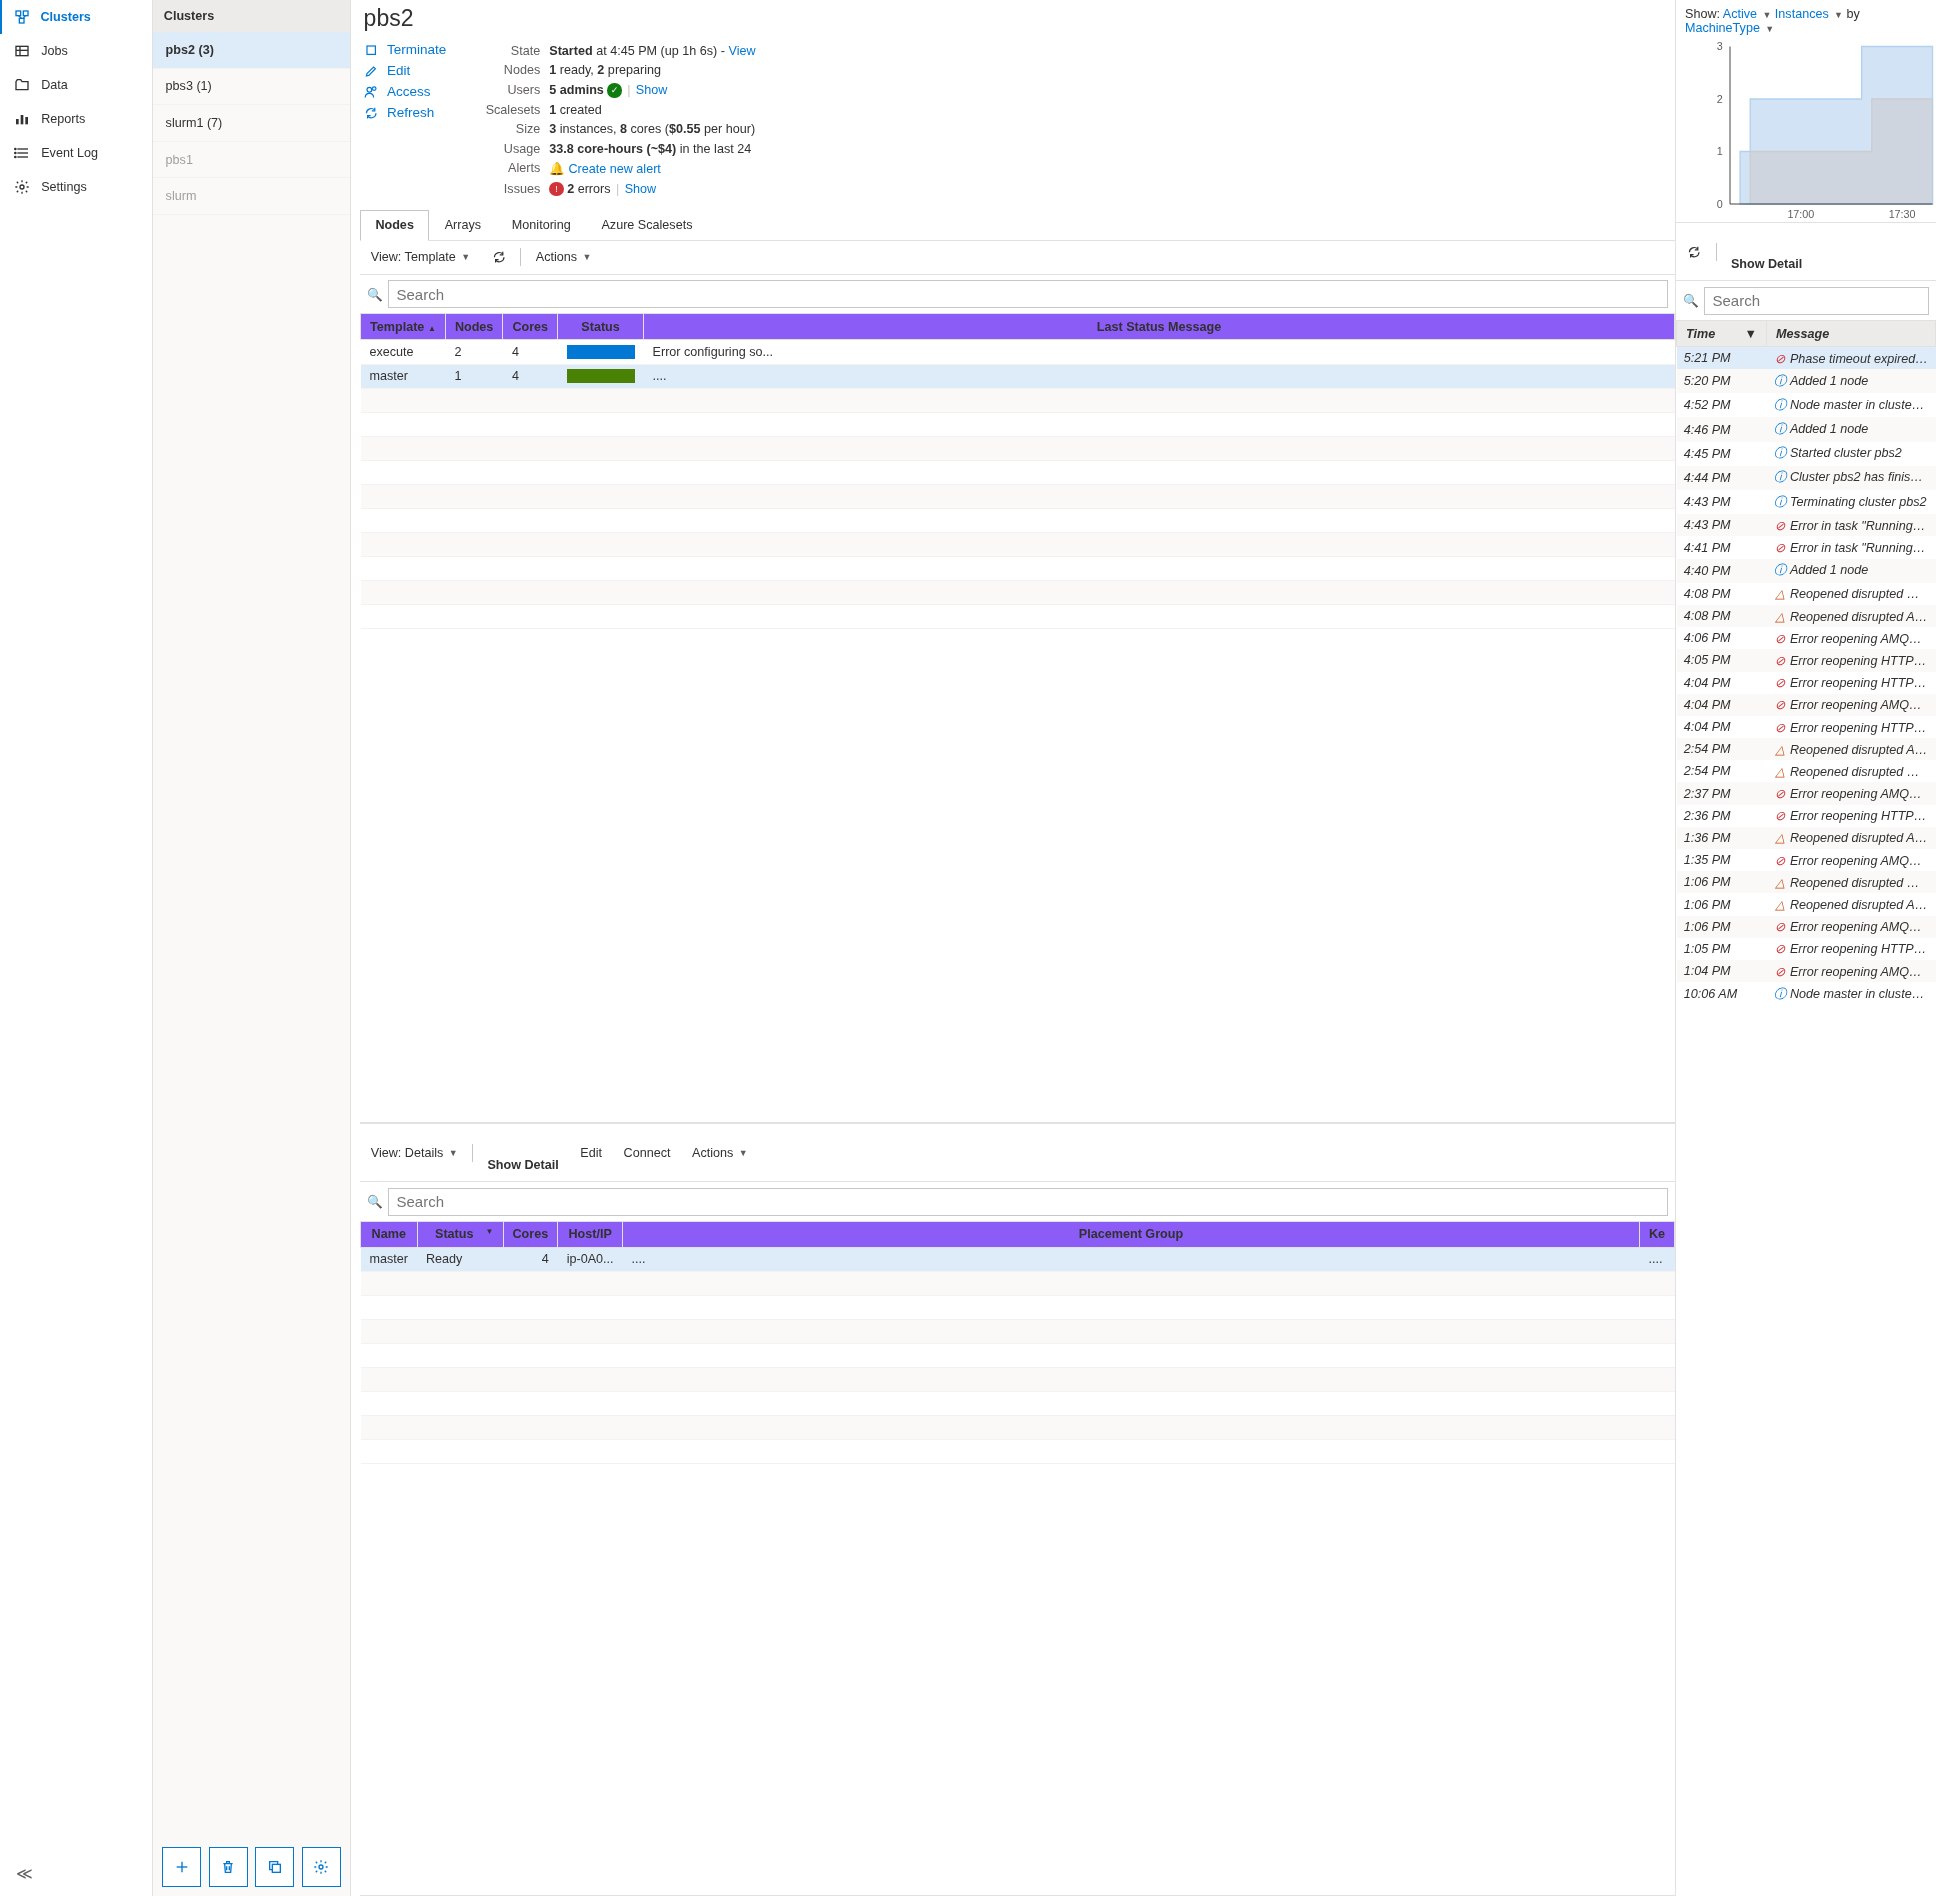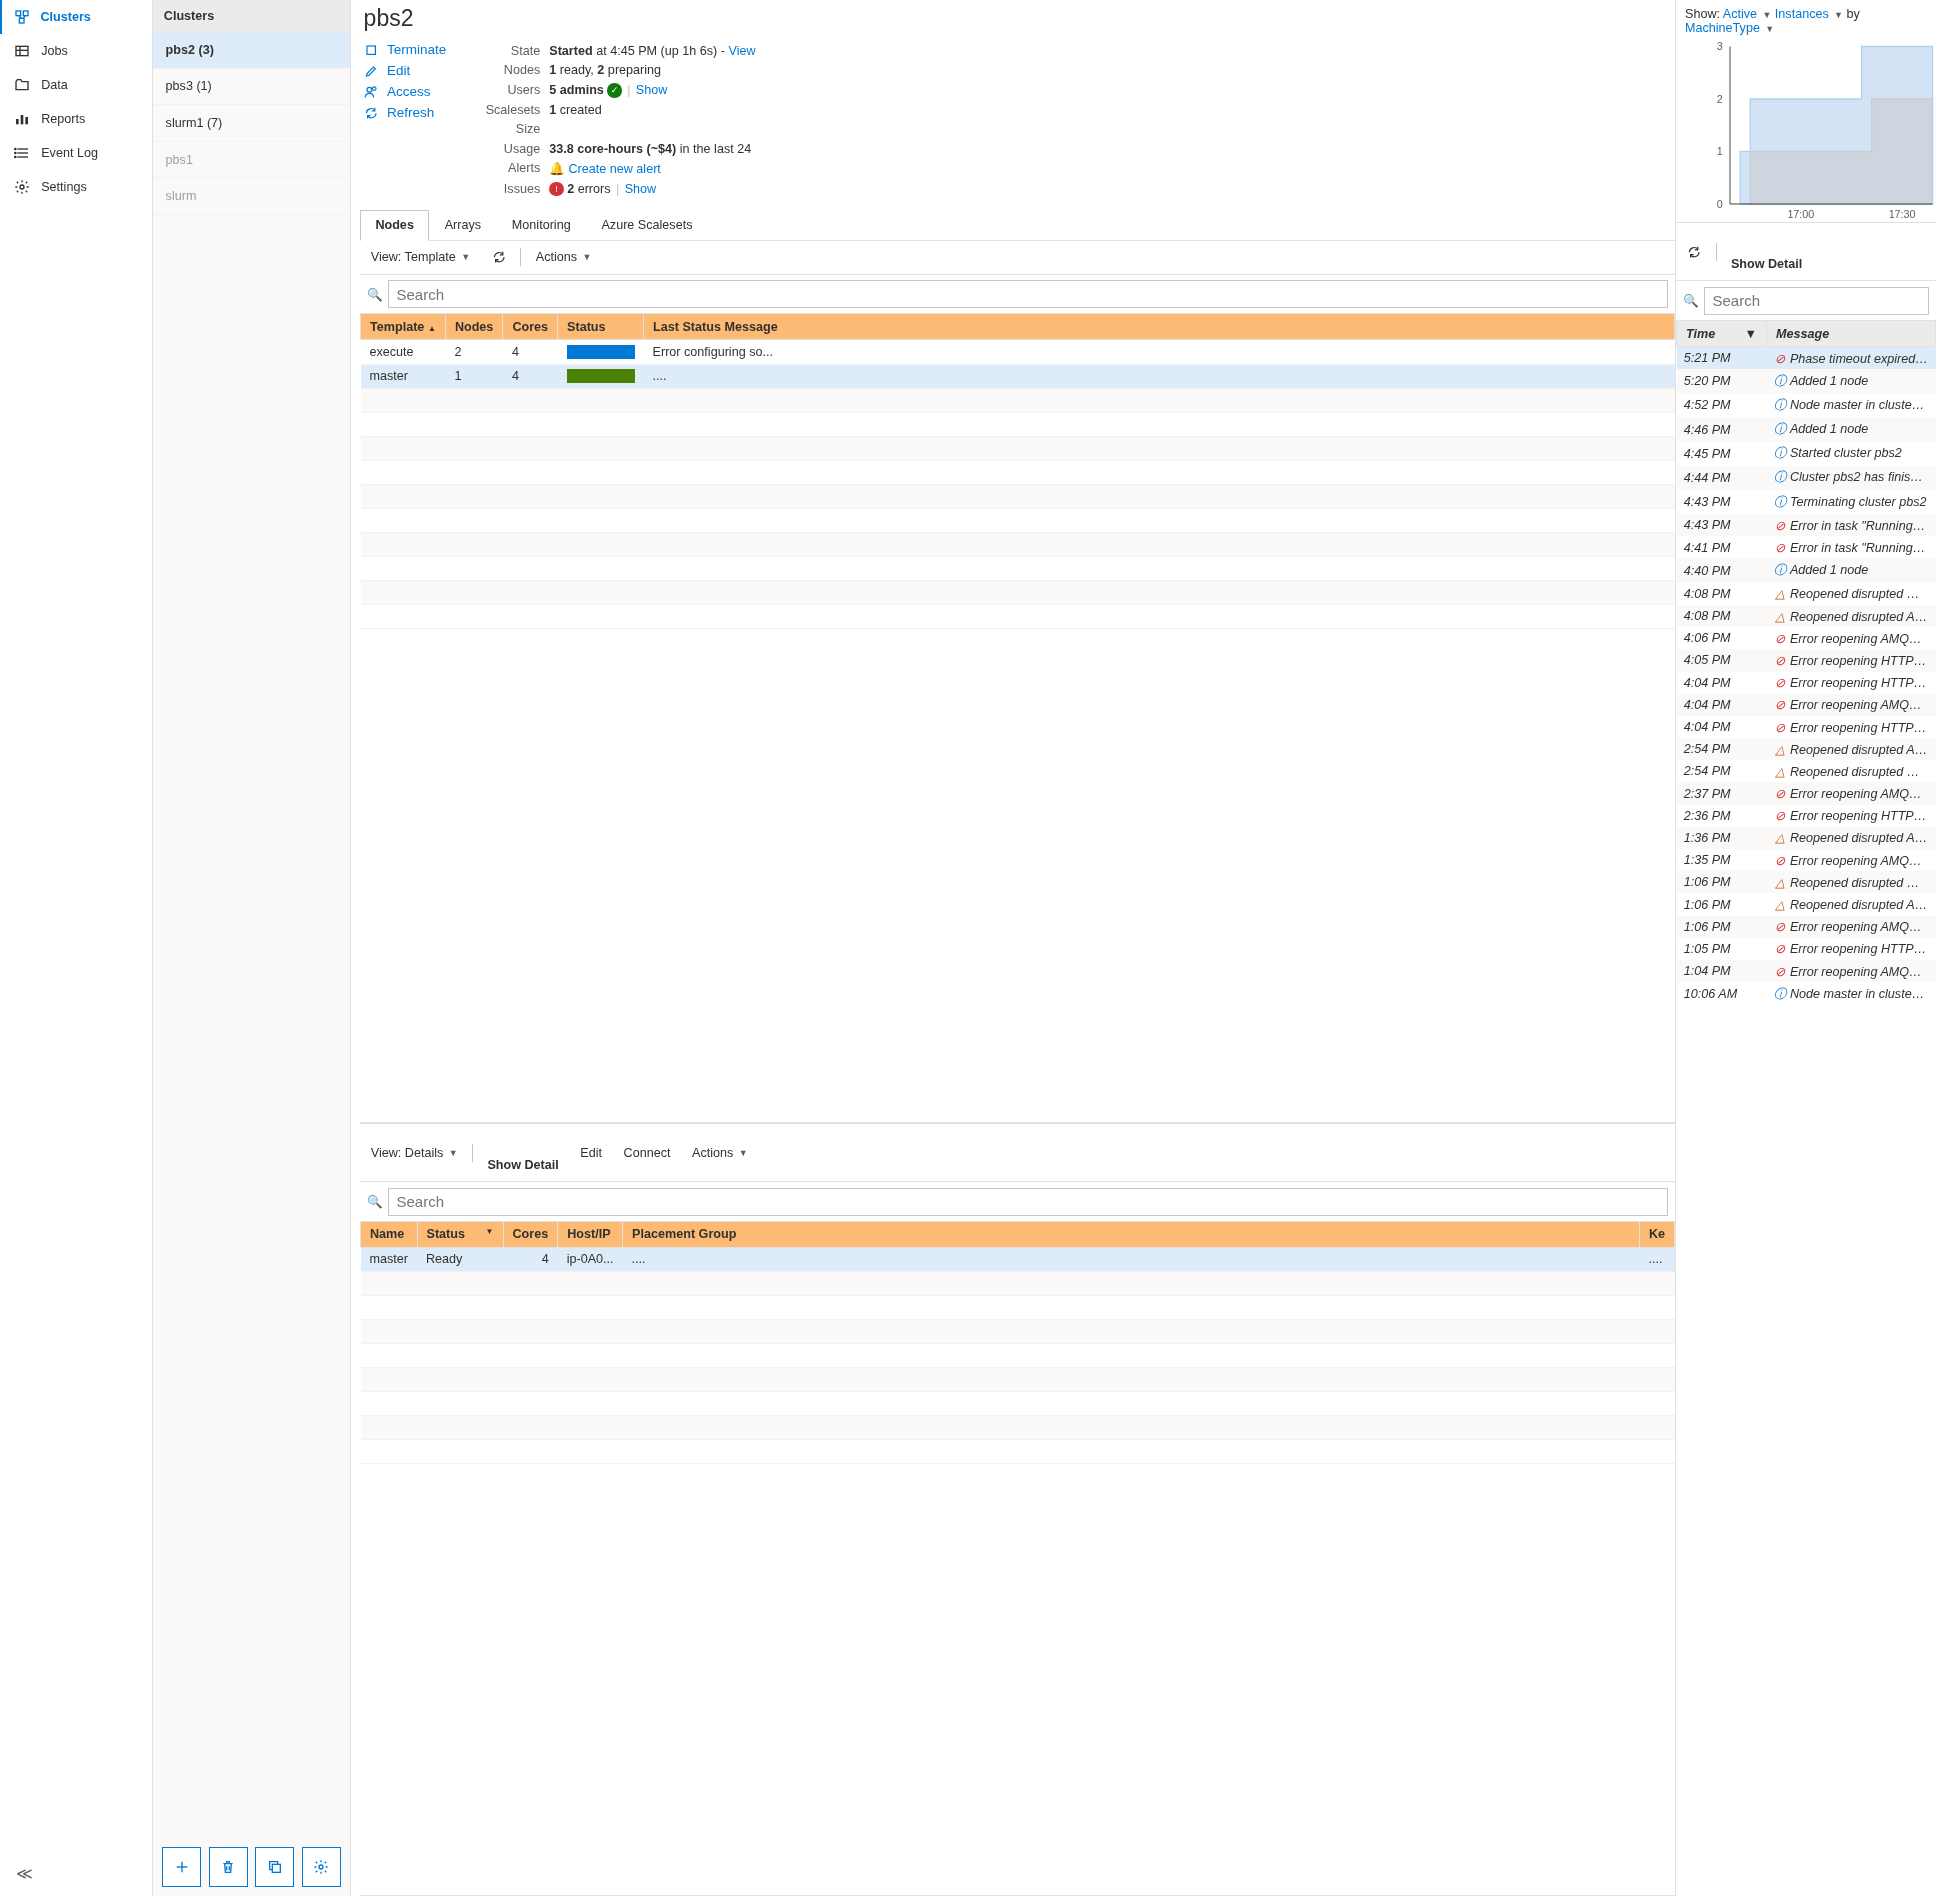--- a/index.html
+++ b/index.html
@@ -52,21 +52,21 @@
 .toolbar .tb-item { padding: 3.6px 7.2px; cursor: pointer; display: flex; align-items: center; gap: 3.6px; }
 .toolbar .tb-item.bold { font-weight: 600; margin-top: 25px; }
 .chev { font-size: 9px; color: #605e5c; margin-left: 1.8px; }
 .search-row { display: flex; align-items: center; gap: 5.4px; padding: 5.4px 7.2px; }
 .search-row .search-icon { color: #605e5c; }
 .search-row input { flex: 1; border: 0.9px solid #c8c6c4; padding: 4.5px 7.2px; font-size: 15px; color: #4d7c0f; }
 
 
 .grid { flex: 1; overflow: auto; border-bottom: 0.9px solid #e1e1e1; }
 .grid table { width: 100%; border-collapse: collapse; }
-.grid th { text-align: left; background: #fdba74; padding: 5.4px 9px; font-weight: 600; border: 0.9px solid #e1e1e1; font-size: 12.6px; white-space: nowrap; }
+.grid th { text-align: center; background: #8b5cf6; padding: 5.4px 9px; font-weight: 600; border: 0.9px solid #e1e1e1; font-size: 12.6px; white-space: nowrap; }
 .grid th .sort { font-size: 8px; margin-left: 3.6px; }
 .grid td { padding: 4.5px 9px; border-bottom: 0.9px solid #f3f2f1; font-size: 12.6px; white-space: nowrap; overflow: hidden; text-overflow: ellipsis; }
 .grid tr.alt td { background: #faf9f8; }
 .grid tr.sel td { background: #deecf9; }
 .bar { height: 14.4px; }
 .bar.blue { background: #0078d4; }
 .bar.green { background: #498205; }
 
 
 .right { width: 261px; border-left: 0.9px solid #e1e1e1; display: flex; flex-direction: column; overflow: hidden; }
@@ -240,20 +240,21 @@
           <div class="meta-row">
               <span class="label">Users</span>
               <span class="val"><b>5 admins</b> <span class="badge-ok">✓</span><span class="sep">|</span><span class="link">Show</span></span>
             </div>
           <div class="meta-row">
               <span class="label">Scalesets</span>
               <span class="val"><b>1</b><span> created</span></span>
             </div>
           <div class="meta-row">
               <span class="label">Size</span>
+              <span class="val"><b>3</b><span> instances, </span><b>8</b><span> cores (</span><b>$0.55</b><span> per hour)</span></span>
             </div>
           <div class="meta-row">
               <span class="label">Usage</span>
               <span class="val"><b>33.8 core-hours (~$4)</b><span> in the last 24</span></span>
             </div>
           <div class="meta-row">
               <span class="label">Alerts</span>
               <span class="val"><span style="color:#0078d4">🔔</span> <span class="link">Create new alert</span></span>
             </div>
           <div class="meta-row">

